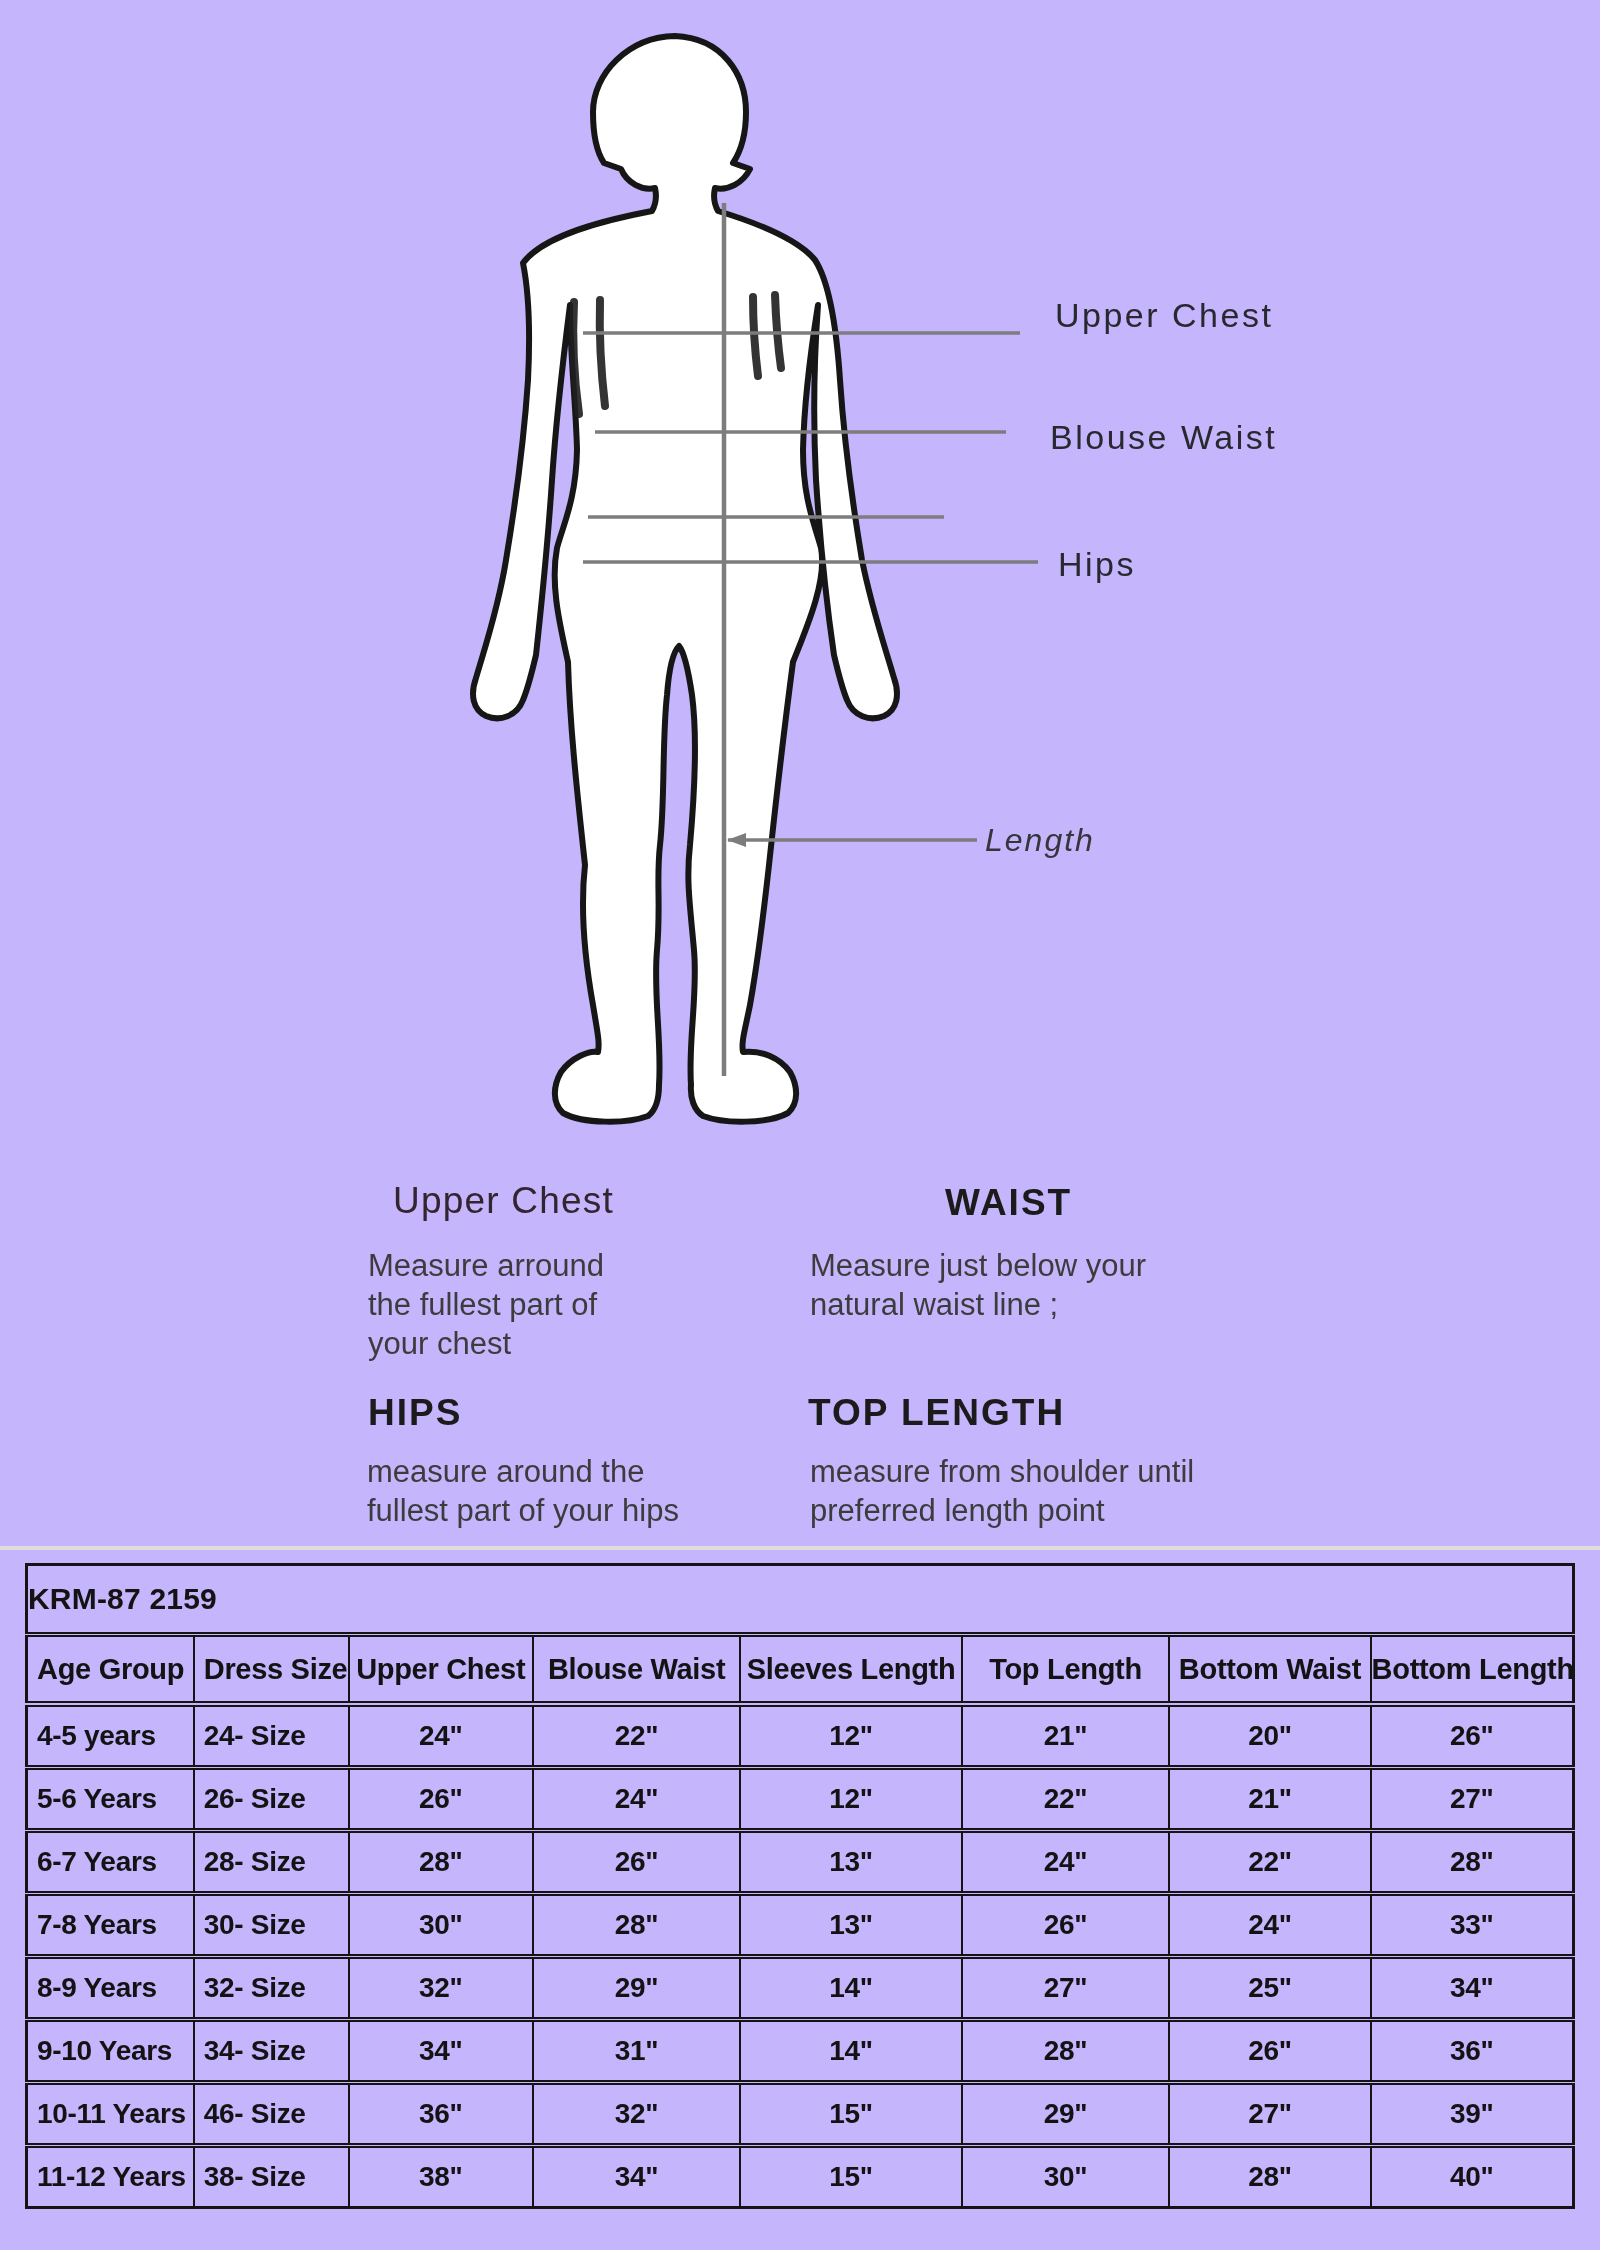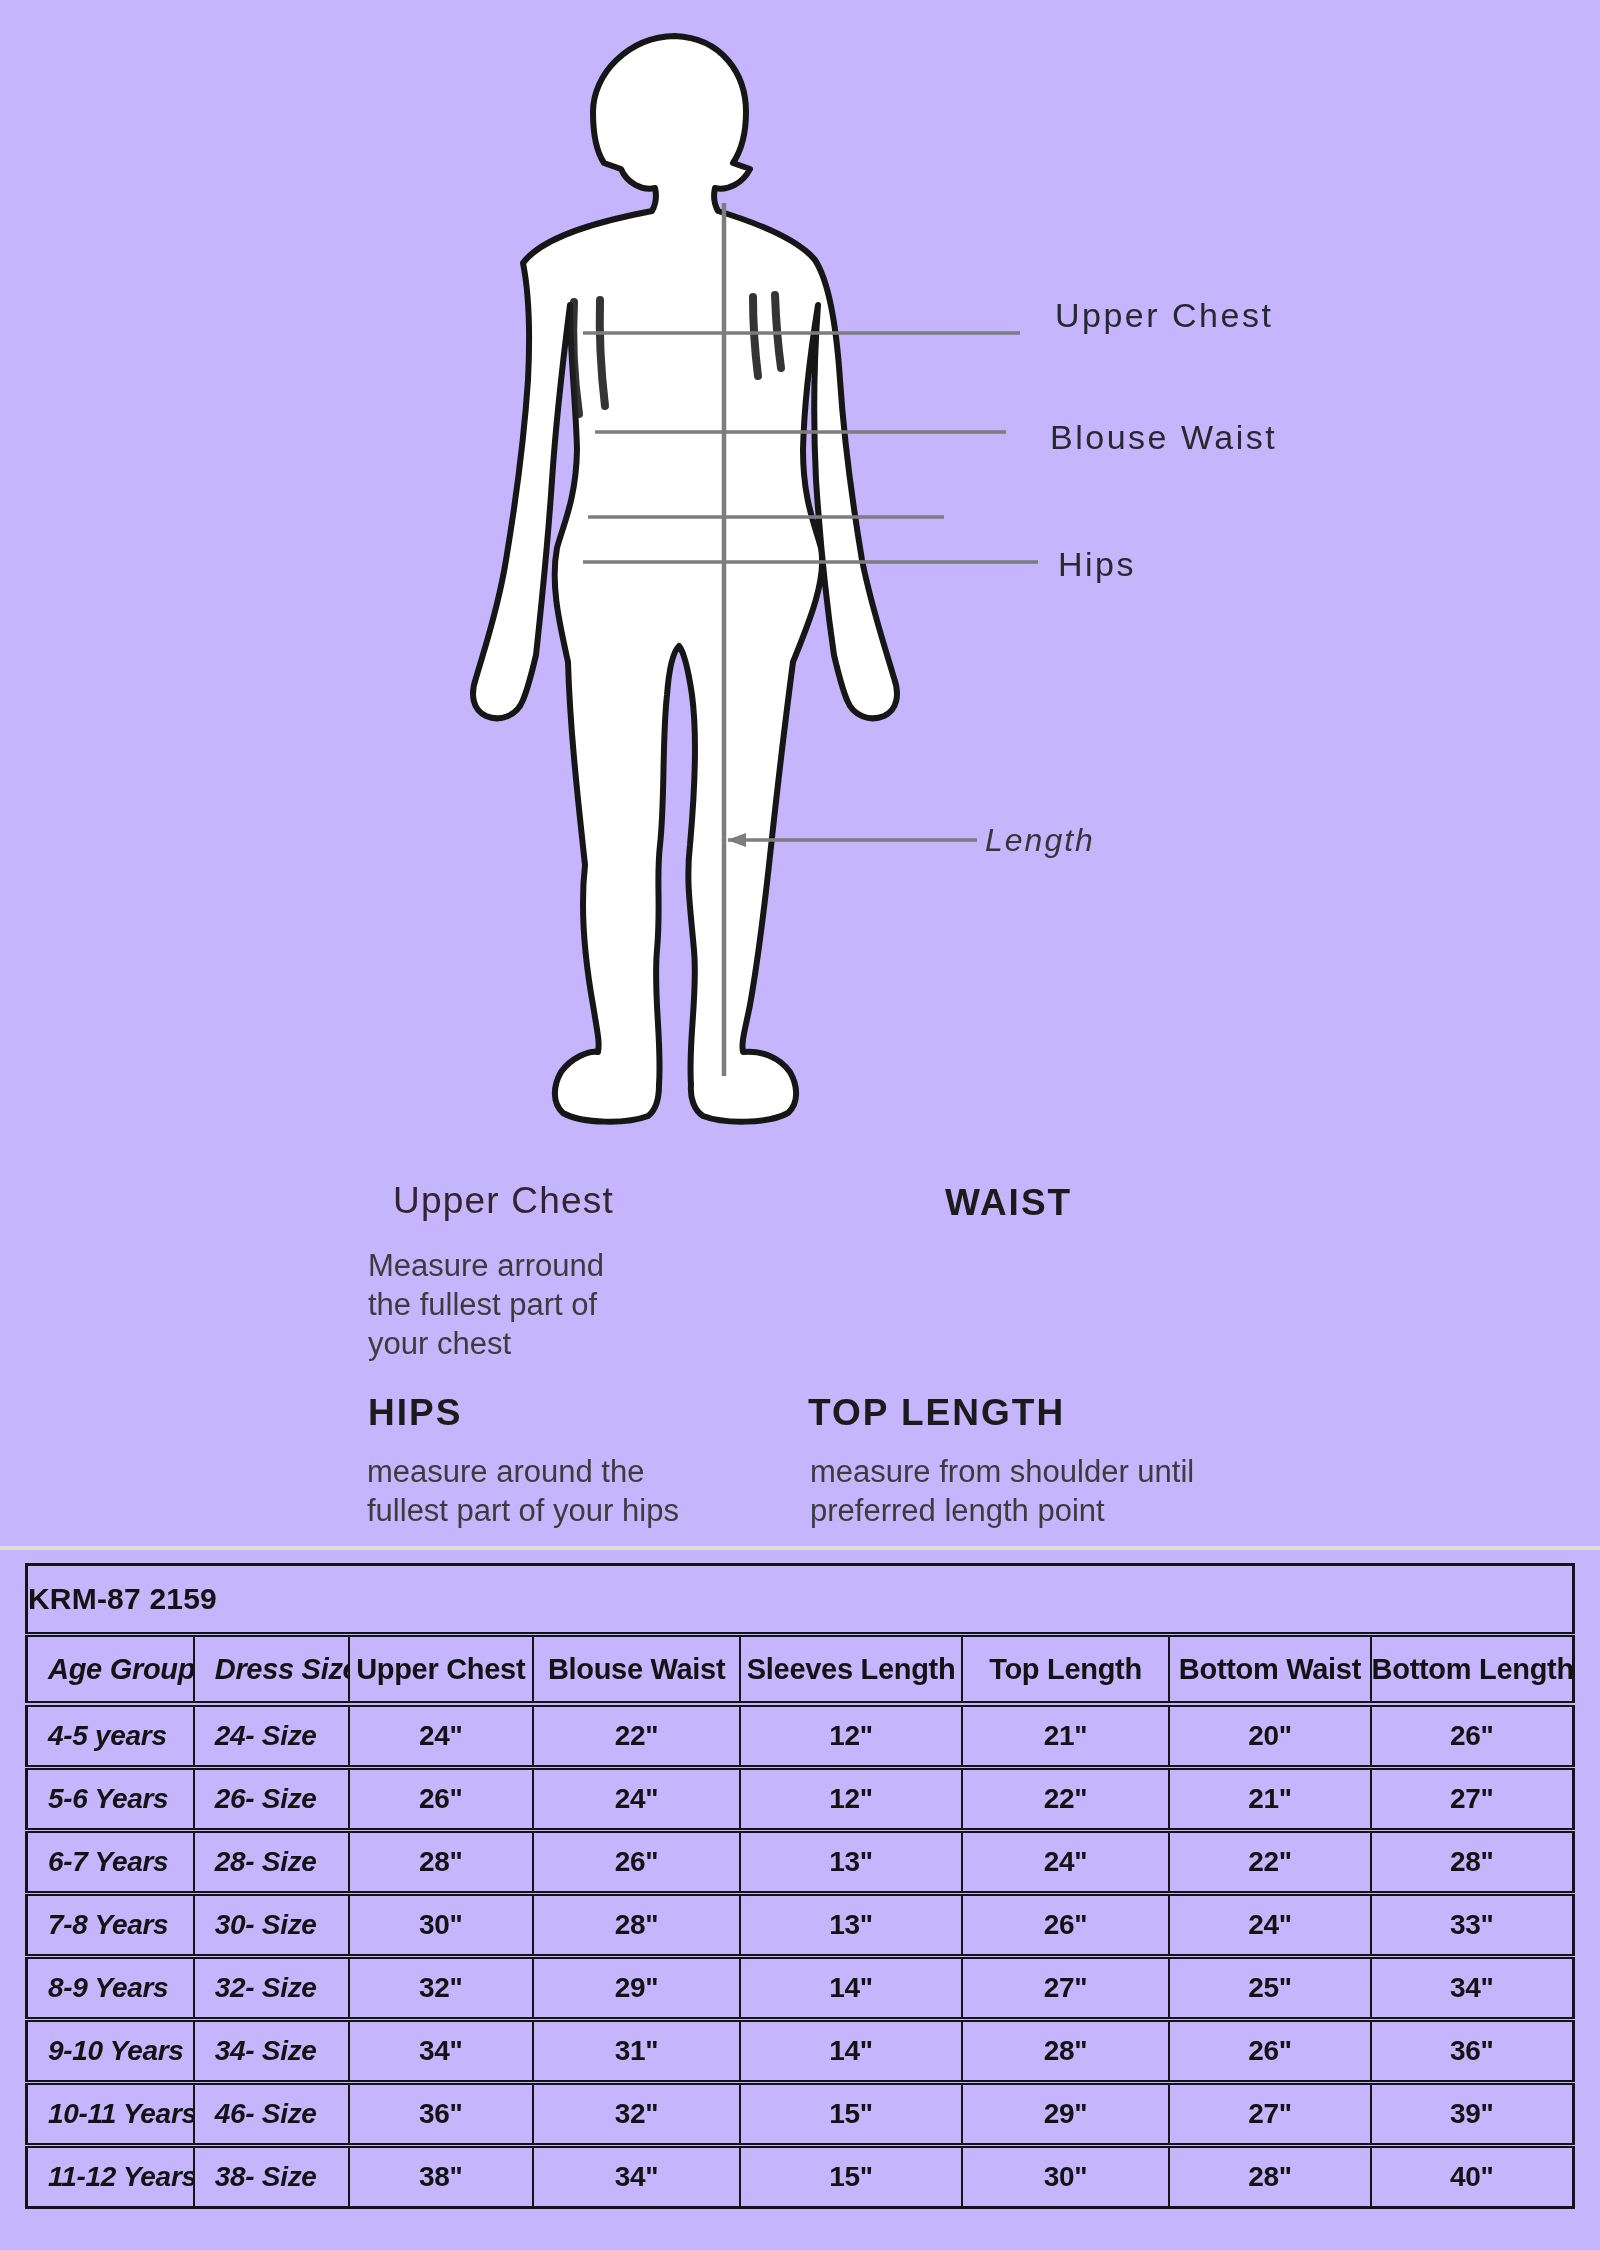--- a/index.html
+++ b/index.html
@@ -15,21 +15,21 @@
   .sec-h{font-size:37px;color:#332530;letter-spacing:1.2px;white-space:nowrap;}
   .sec-h.bold{font-weight:bold;color:#1b1b1b;letter-spacing:2px;}
   .sec-p{font-size:31px;line-height:39px;color:#3c3c3c;white-space:pre-line;}
   .divider{position:absolute;left:0;top:1546px;width:1600px;height:4px;background:#dedede;}
   
   .size-wrap{position:absolute;left:25px;top:1563px;width:1550px;}
   table.size{border-collapse:collapse;width:100%;table-layout:fixed;border:3px solid #141414;}
   .size th,.size td{border-left:2px solid #141414;font-size:28px;font-weight:bold;color:#131313;
         text-align:center;letter-spacing:-0.3px;white-space:nowrap;overflow:hidden;height:58px;padding:0;}
   .size th:first-child,.size td:first-child{border-left:none;}
-  .size .al{text-align:left;padding-left:20px;font-style:italic;}
+  .size .al{text-align:left;padding-left:9px;}
   .size thead th{height:64px;border-bottom:6px double #141414;font-size:29px;}
   .size .title-cell{height:66px;border-bottom:5px double #141414;border-left:none;
         font-size:30px;letter-spacing:0.2px;text-align:left;}
   .size tbody tr + tr td{border-top:5px double #141414;margin-left:44px;}
 </style>
 </head>
 <body>
 
 <div class="page">
 
@@ -115,20 +115,22 @@
   <div class="abs callout" style="left:1050px;top:418px;">Blouse Waist</div>
   <div class="abs callout" style="left:1058px;top:545px;">Hips</div>
   <div class="abs callout small" style="left:985px;top:822px;font-style:italic;">Length</div>
 
   <div class="abs sec-h" style="left:393px;top:1180px;">Upper Chest</div>
   <div class="abs sec-p" style="left:368px;top:1246px;">Measure arround
 the fullest part of
 your chest</div>
 
   <div class="abs sec-h bold" style="left:945px;top:1182px;">WAIST</div>
+  <div class="abs sec-p" style="left:810px;top:1246px;">Measure just below your
+natural waist line ;</div>
 
   <div class="abs sec-h bold" style="left:368px;top:1392px;">HIPS</div>
   <div class="abs sec-p" style="left:367px;top:1452px;">measure around the
 fullest part of your hips</div>
 
   <div class="abs sec-h bold" style="left:808px;top:1392px;">TOP LENGTH</div>
   <div class="abs sec-p" style="left:810px;top:1452px;">measure from shoulder until
 preferred length point</div>
 
   <div class="divider"></div>

